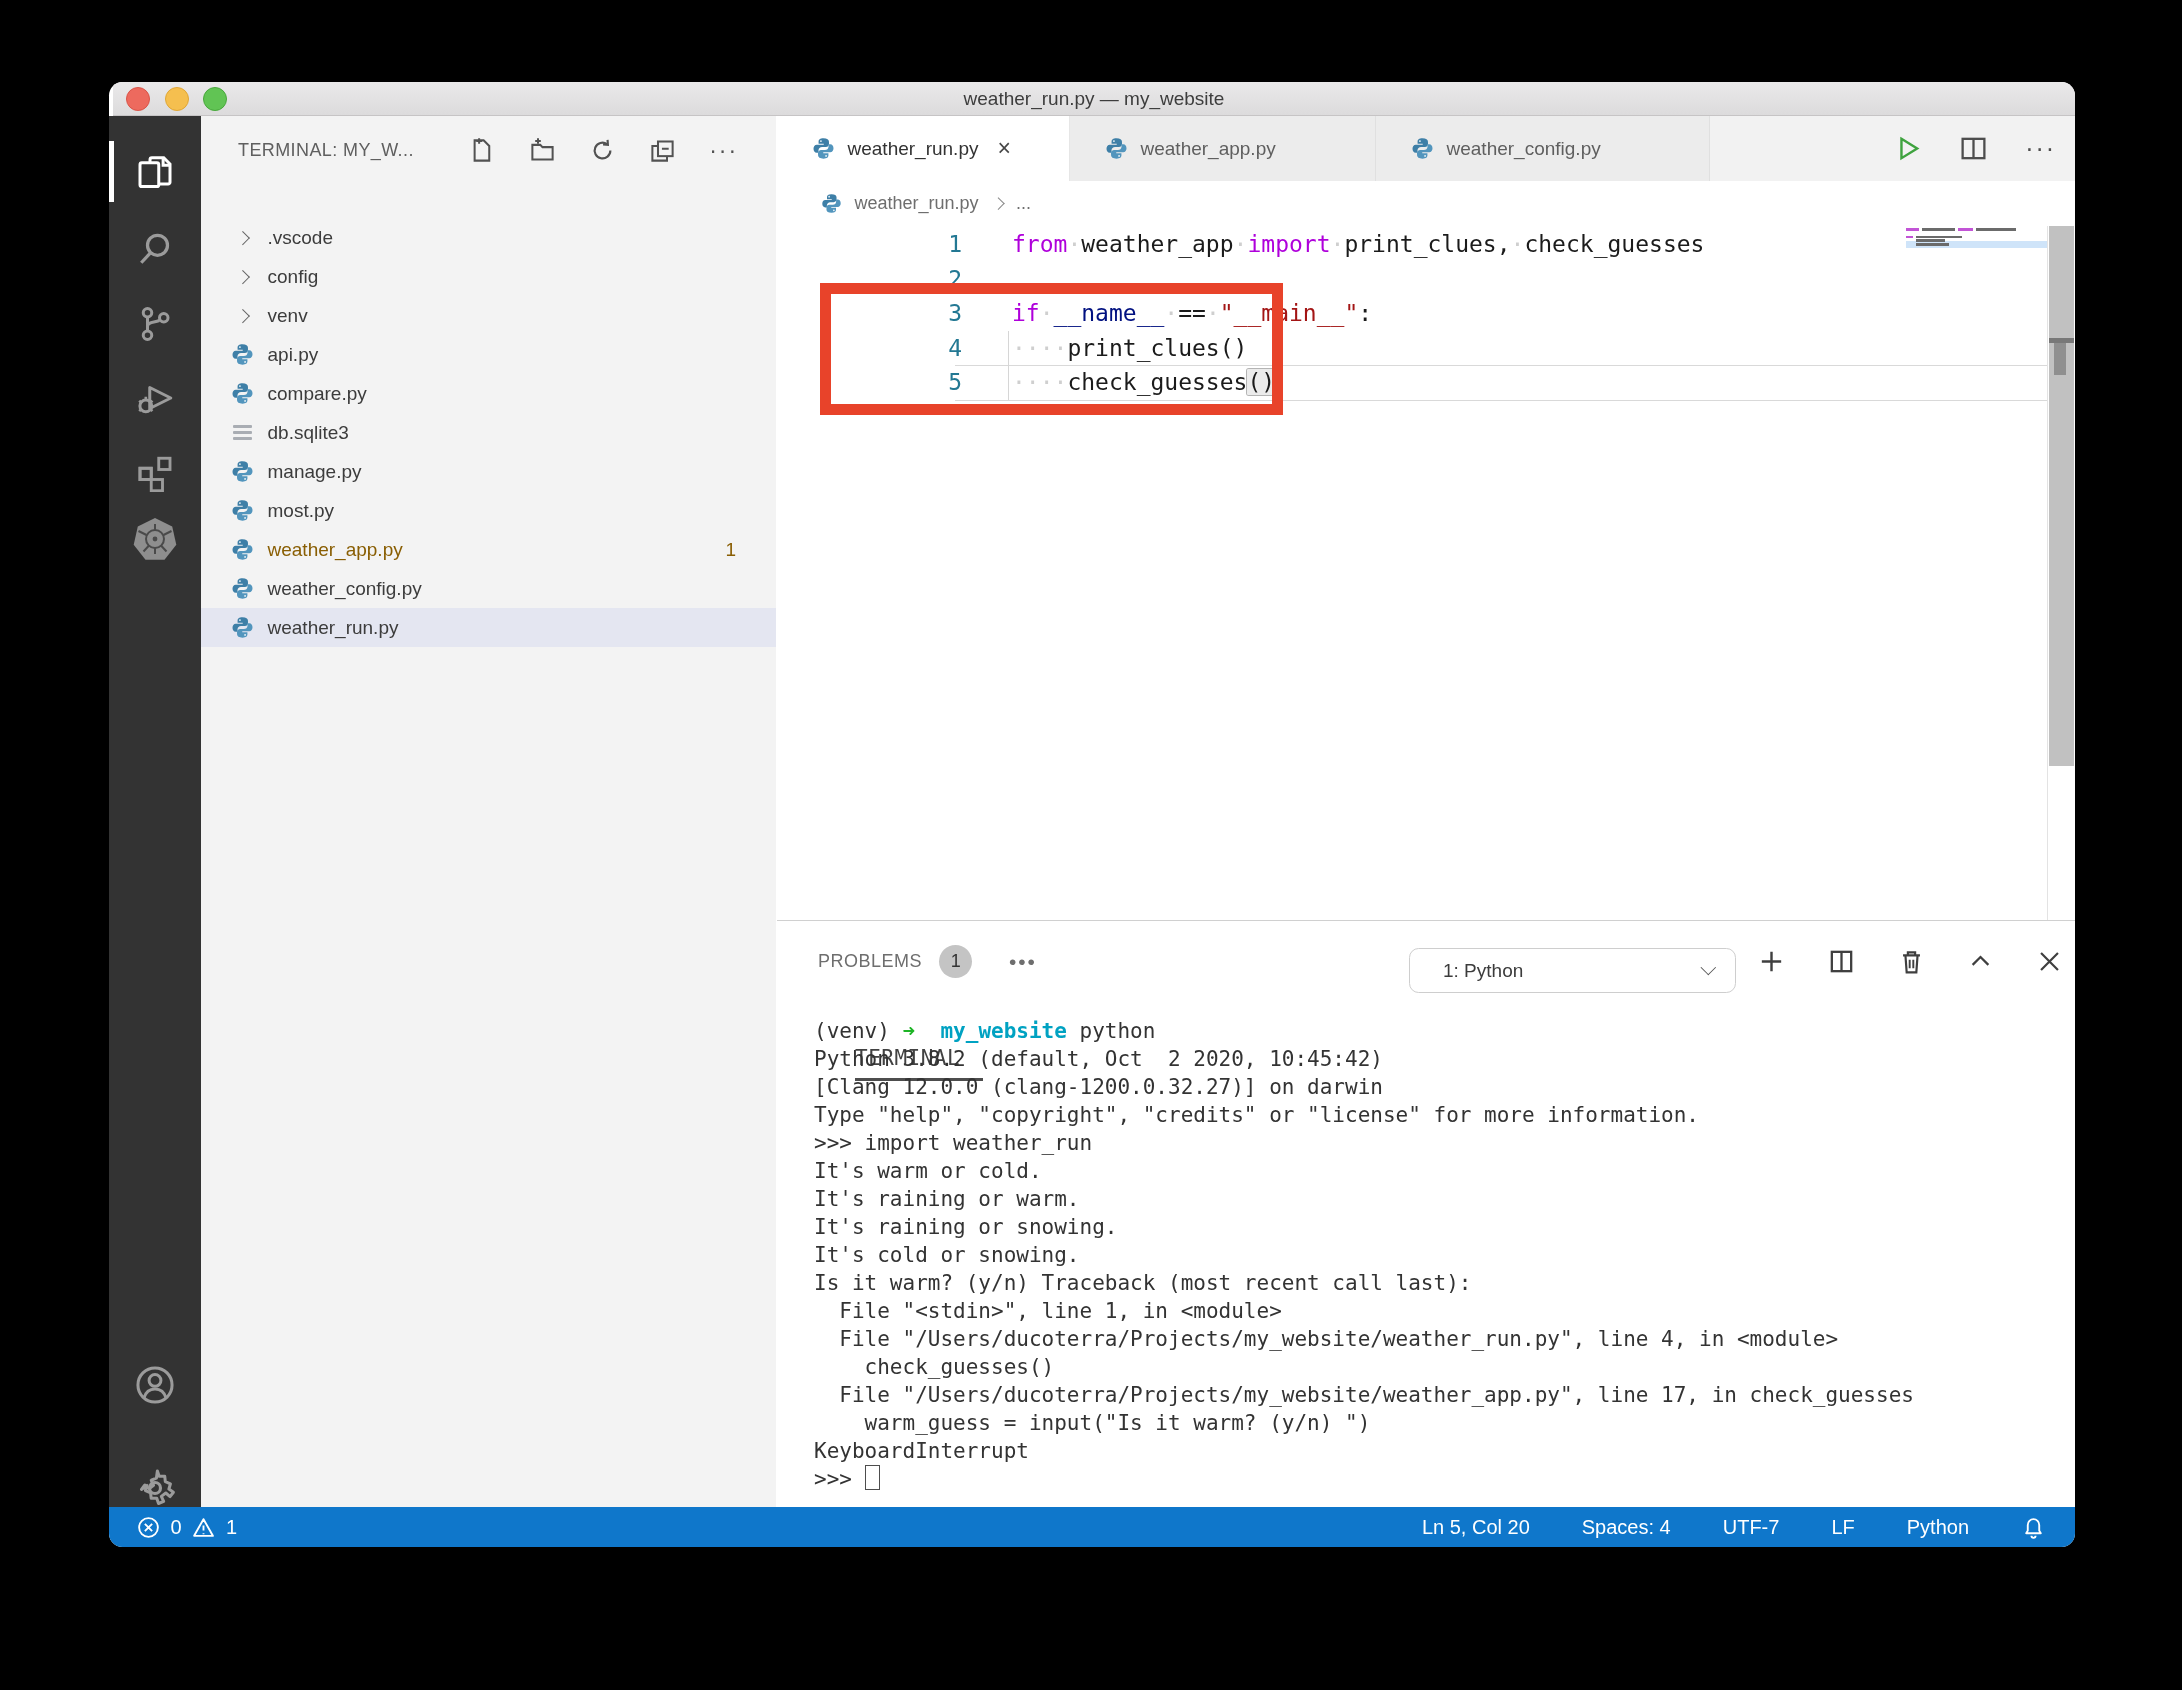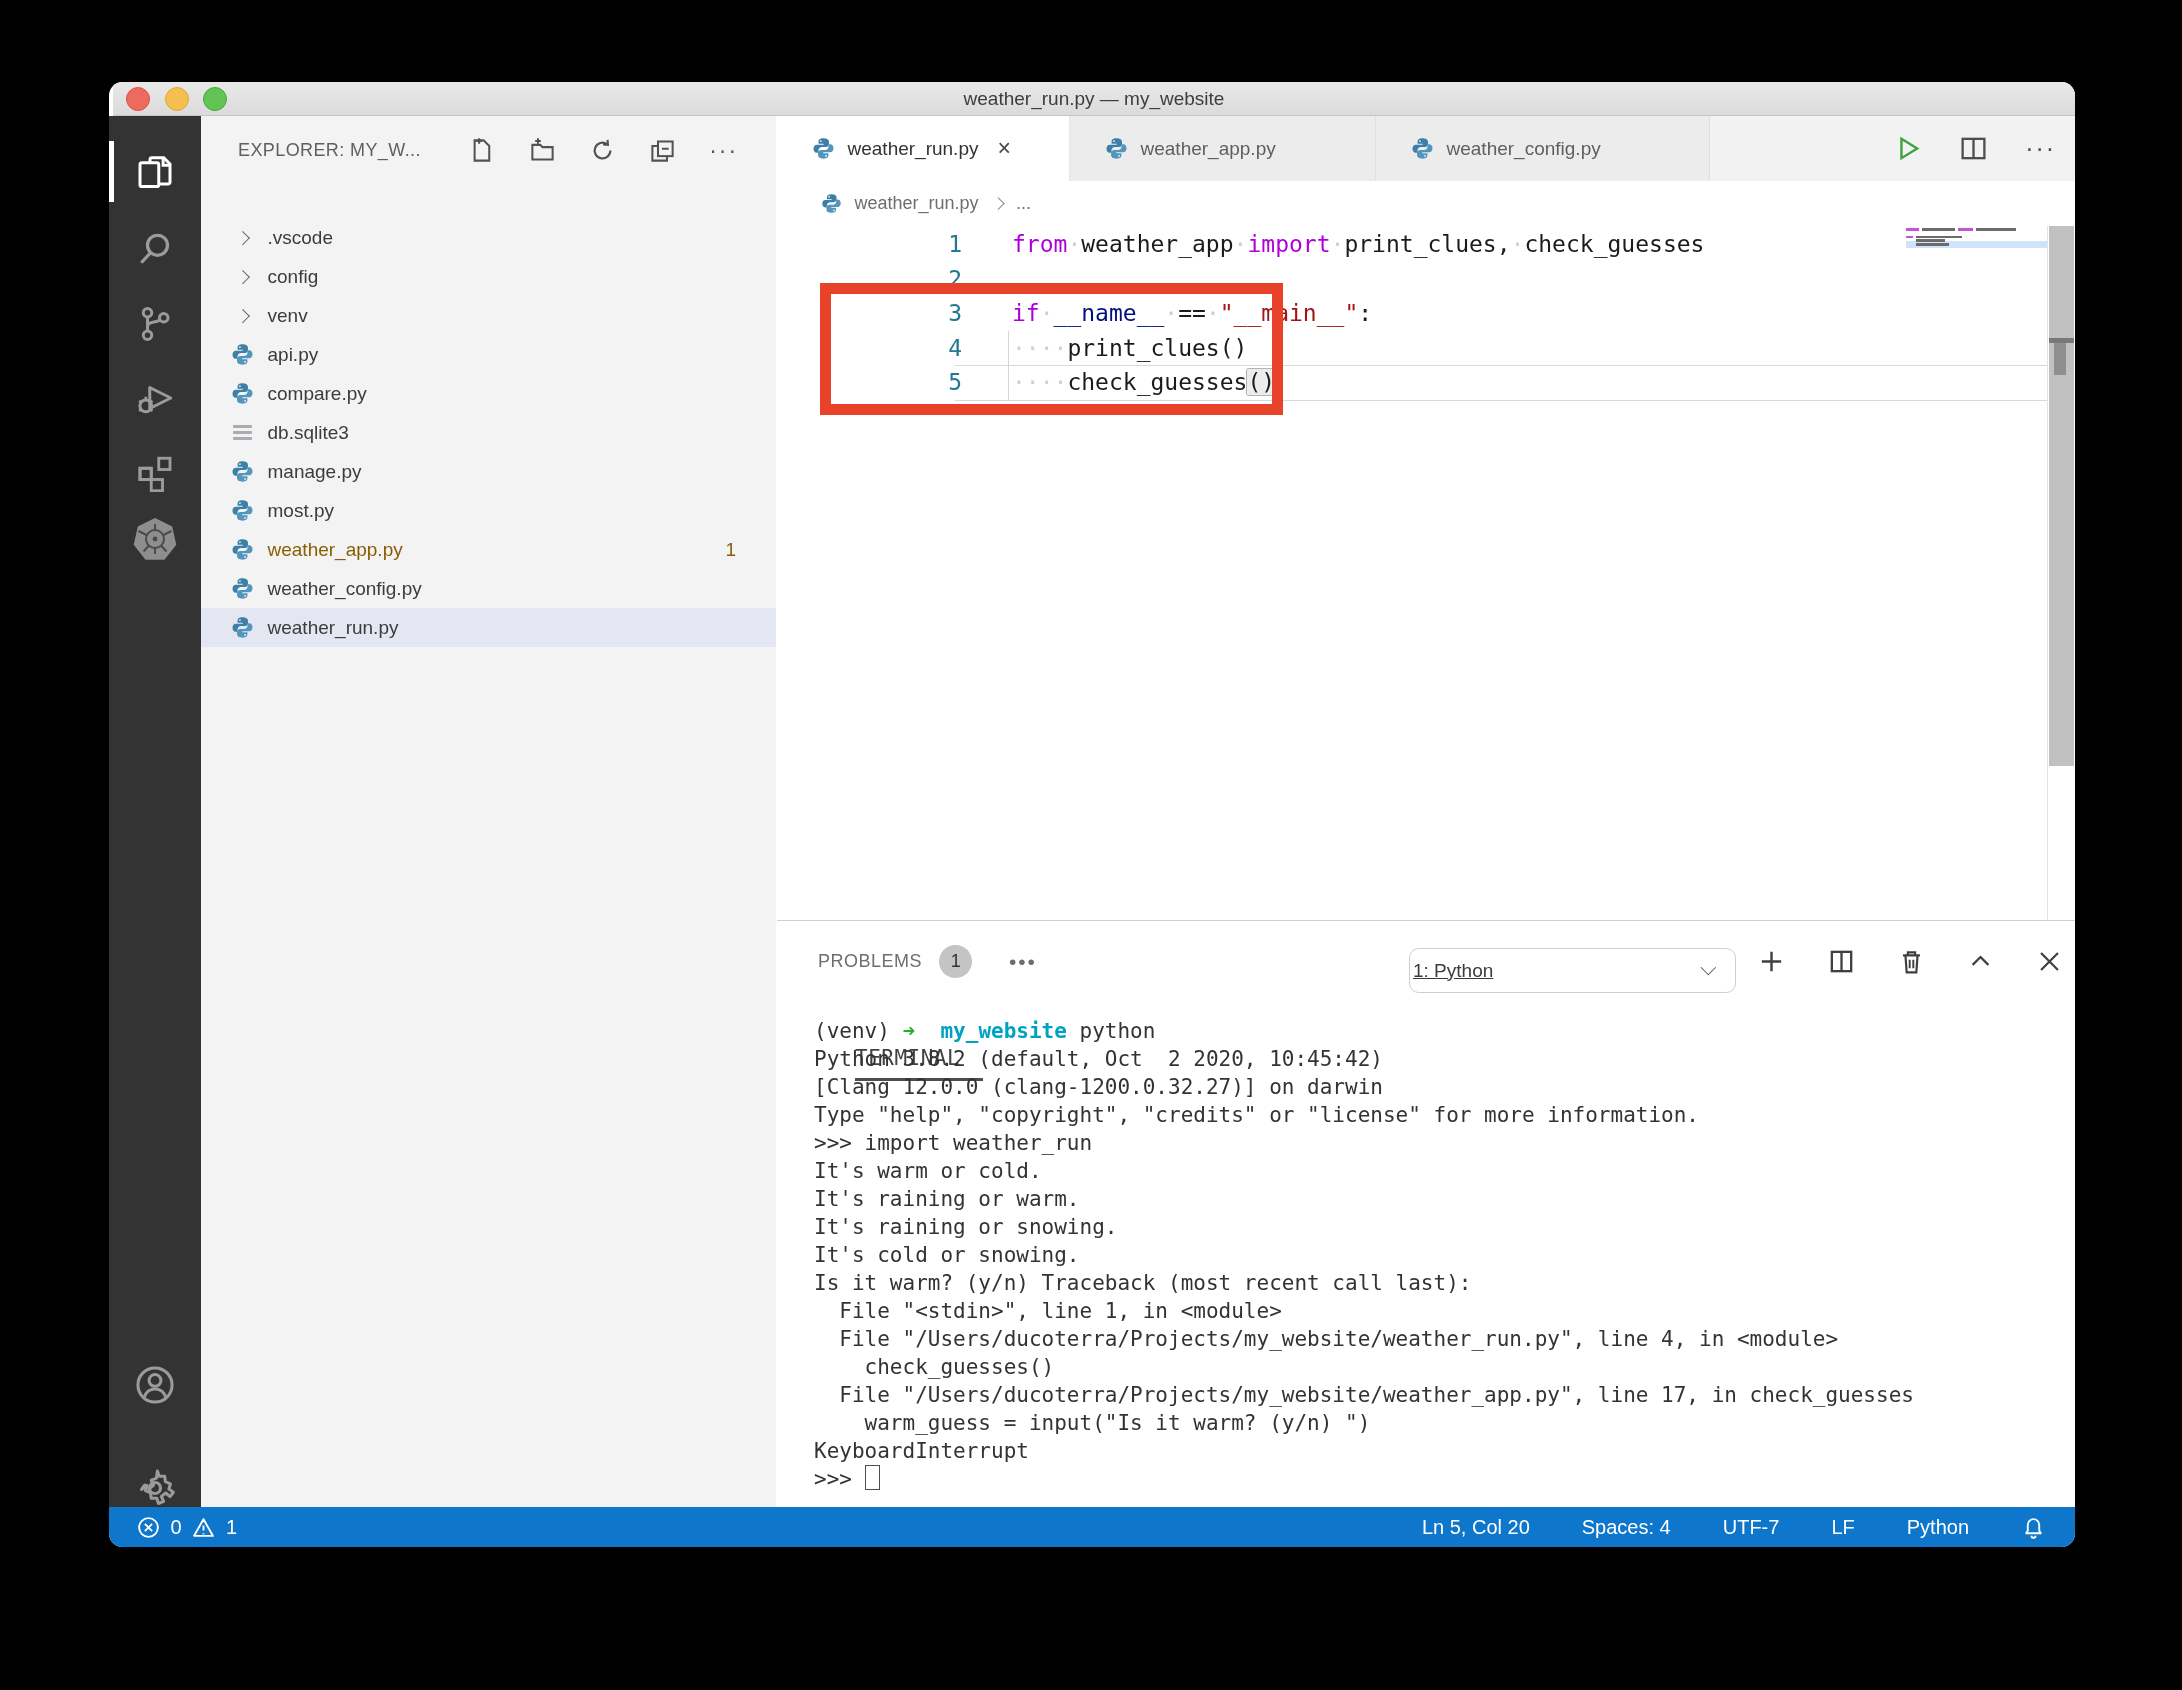--- a/index.html
+++ b/index.html
@@ -81,21 +81,21 @@
   .ptab{font-size:18px;letter-spacing:0.5px;color:#6e6e6e;position:relative;height:81px;
     display:flex;align-items:center;}
   .ptab.active{color:#424242;}
   .ptab.active .punderline{position:absolute;left:0;right:0;bottom:17.3px;height:2.9px;background:#4d4d4d;}
   .pbadge{width:33px;height:33px;border-radius:50%;background:#c4c4c4;color:#333;font-size:18px;
     display:flex;align-items:center;justify-content:center;margin:0 27px 0 17.3px;}
   .ptab.terminal{margin-right:35px;}
   .pmore{font-size:21px;color:#6e6e6e;letter-spacing:1.9px;margin-left:9.6px;}
   .pdropdown{position:absolute;left:632px;top:27px;width:327px;height:45px;box-sizing:border-box;
     border:1.9px solid #cecece;border-radius:9.6px;background:#fff;display:flex;align-items:center;}
-  .pdd-label{margin-left:3px;font-size:19px;color:#3c3c3c;text-decoration:underline;}
+  .pdd-label{margin-left:33px;font-size:19px;color:#3c3c3c;}
   .pdd-chev{position:absolute;right:21px;top:13.4px;width:9.6px;height:9.6px;border-right:1.9px solid #555;
     border-bottom:1.9px solid #555;transform:rotate(45deg);}
   .picons{position:absolute;left:980px;top:0;height:81px;display:flex;align-items:center;gap:41px;}
   .terminal{position:absolute;left:37px;top:96px;right:19px;font-family:"DejaVu Sans Mono",monospace;
     font-size:21px;line-height:28px;color:#333;white-space:pre;}
   .t-green{color:#1db425;font-weight:bold;}
   .t-cyan{color:#00a2c2;font-weight:bold;}
   .cursor{display:inline-block;width:13.4px;height:23px;border:1.9px solid #4d4d4d;vertical-align:-3.8px;}
   
   .statusbar{position:absolute;left:0;bottom:0;right:0;height:40px;background:#0f77cb;color:#fff;
@@ -178,21 +178,21 @@
         <div class="ab-item" style="top:1337px;">
           <svg width="44" height="44" viewBox="0 0 32 32">
             <circle cx="16" cy="16" r="4" fill="none" stroke="#9b9b9b" stroke-width="2.3"></circle>
             <path d="M16 3.5l1.8 3.6 4-.6 1 3.9 3.9 1-.6 4 3.6 1.8-2 3.5-3.4-2.2-2.9 2.9 2.2 3.4-3.5 2-1.8-3.6-4 .6-1-3.9-3.9-1 .6-4L6.4 18.4l2-3.5 3.4 2.2 2.9-2.9-2.2-3.4 3.5-2z" fill="none" stroke="#9b9b9b" stroke-width="2.2" stroke-linejoin="round" transform="rotate(8 16 16)"></path>
           </svg>
         </div>
       </div>
 
       <div class="sidebar">
         <div class="sb-header">
-          <span class="sb-title">EXPLORER: MY_W...</span>
+          <span class="sb-title">TERMINAL: MY_W...</span>
           <div class="sb-icons">
             <svg width="27" height="27" viewBox="0 0 24 24">
               <path d="M5 3h8l5 5v13H5z" fill="none" stroke="#525252" stroke-width="1.8"></path>
               <path d="M9 1v5M6.5 3.5h5" stroke="#525252" stroke-width="1.8"></path>
             </svg>
             <svg width="27" height="27" viewBox="0 0 24 24">
               <path d="M3 7h7l2 2h9v11H3z" fill="none" stroke="#525252" stroke-width="1.8"></path>
               <path d="M8 1v5M5.5 3.5h5" stroke="#525252" stroke-width="1.8"></path>
             </svg>
             <svg width="27" height="27" viewBox="0 0 24 24">

